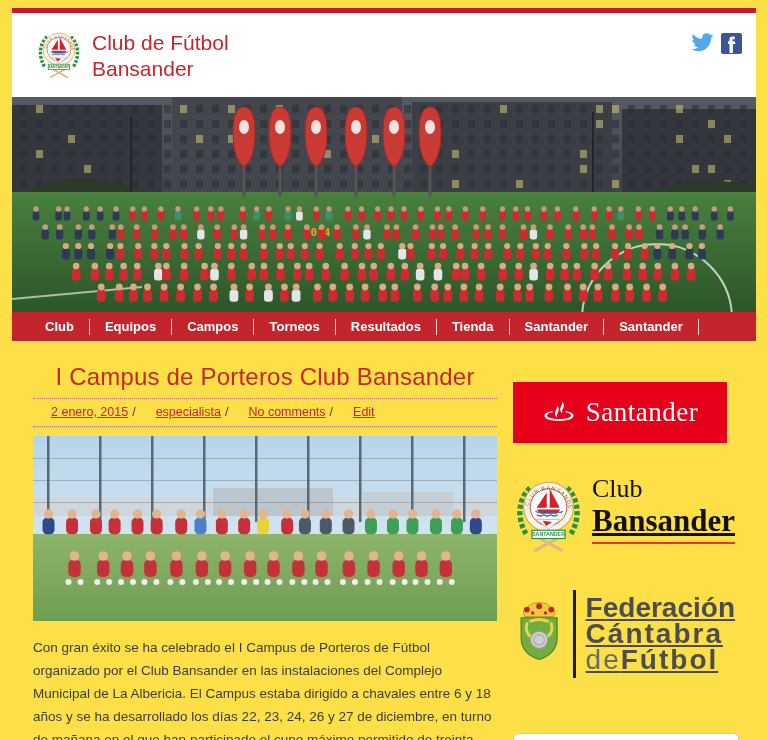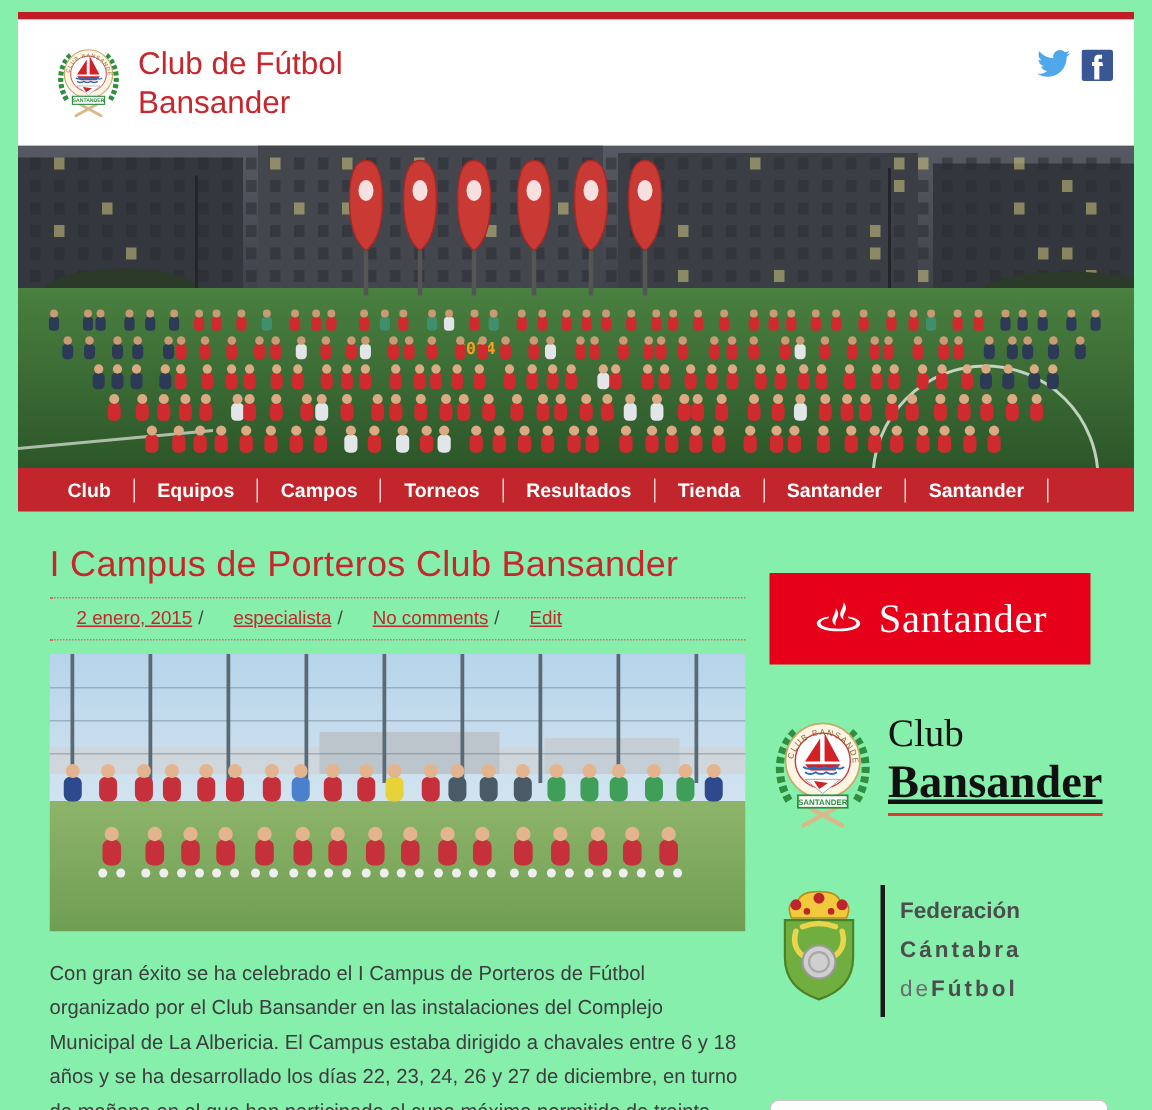--- a/index.html
+++ b/index.html
@@ -1,18 +1,18 @@
 <!DOCTYPE html>
 <html><head>
 <meta charset="utf-8">
 <style>
   * { margin:0; padding:0; box-sizing:border-box; }
   html,body { width:768px; height:740px; overflow:hidden; background:#fff;
     font-family:"Liberation Sans", sans-serif; }
-  .page { position:relative; width:768px; height:740px; background:#86efac; }
+  .page { position:relative; width:768px; height:740px; background:#fde047; }
 
   
   .topbar { position:absolute; left:12px; top:8px; width:744px; height:5px; background:#c01e26; }
 
   
   .header { position:absolute; left:12px; top:13px; width:744px; height:84px; background:#fff; }
   .logo-badge { position:absolute; left:24px; top:15px; width:46px; height:54px; }
   .site-title { position:absolute; left:80px; top:17px; color:#c6262c; font-size:21px; line-height:26px; font-weight:400; }
   .social { position:absolute; right:14px; top:20px; display:flex; gap:7px; }
   .social svg { display:block; }
@@ -21,39 +21,39 @@
   .hero { position:absolute; left:12px; top:97px; width:744px; height:215px; overflow:hidden; }
 
   
   .nav { position:absolute; left:12px; top:312px; width:744px; height:29px; background:#c2252b; display:flex; align-items:center; padding-left:18px; }
   .nav a { color:#fff; font-size:13px; font-weight:bold; text-decoration:none; padding:0 15px; }
   .nav .sep { width:1px; height:16px; background:rgba(255,255,255,.8); }
 
   
   .main { position:absolute; left:33px; top:355px; width:702px; }
   .article { position:absolute; left:0; top:0; width:464px; }
-  .article h1 { color:#c6262c; font-size:24px; font-weight:400; letter-spacing:.2px; padding:8px 0 7px 0; border-bottom:1px dotted #d86a6a; }
+  .article h1 { color:#c6262c; font-size:24px; font-weight:400; letter-spacing:.2px; padding:8px 0 7px 0; border-bottom:1px dotted #d86a6a;text-align:center; }
   .meta { font-size:12.5px; color:#444; padding:6px 0 7px 2px; border-bottom:1px dotted #d86a6a; }
   .meta a { color:#c6262c; text-decoration:underline;margin-left:16px; }
   .meta .msep { color:#444; margin:0 4px; }
   .article-photo { width:464px; height:185px; margin-top:9px; overflow:hidden; }
   .body-text { margin-top:11px; font-size:13.5px; line-height:23px; color:#3d3d3d; }
 
   .sidebar { position:absolute; left:480px; top:0; width:222px; }
   .santander-box { margin-top:27px; width:214px; height:61px; background:#e60019; display:flex; align-items:center; justify-content:center; gap:10px; }
   .santander-box .wordmark { color:#fff; font-family:"Liberation Serif", serif; font-size:27px; letter-spacing:.5px; }
   .clublogo { margin-top:17px; display:flex; align-items:flex-start; }
   .clublogo .badge { width:78px; height:112px; }
   .clubname { margin:16px 0 0 8px; font-family:"Liberation Serif", serif; color:#111; }
   .clubname .l1 { font-size:26px; line-height:26px; }
   .clubname .l2 { font-size:31px; line-height:38px; font-weight:bold; text-decoration:underline; border-bottom:2px solid #e03a2f; padding-bottom:2px; }
   .federation { margin-top:16px; display:flex; align-items:center; }
   .fed-shield { width:66px; height:92px; }
   .fed-divider { width:3px; height:88px; background:#1a1a1a; margin:0 10px 0 8px; }
-  .fed-text { color:#4d4d4d; font-weight:bold; font-size:15px; line-height:26px; }
+  .fed-text { color:#4d4d4d; font-weight:bold; font-size:28px; line-height:26px;text-decoration:underline; }
   .fed-text .sp { letter-spacing:2px; }
   .fed-text .lt { font-weight:normal; color:#6b6b6b; }
 
   
   .widget-stub { position:absolute; left:513px; top:733px; width:226px; height:14px;
     border:1px solid #c9c9c9; border-radius:6px; background:#fdfdfd; }
 </style>
 </head>
 <body>
 

